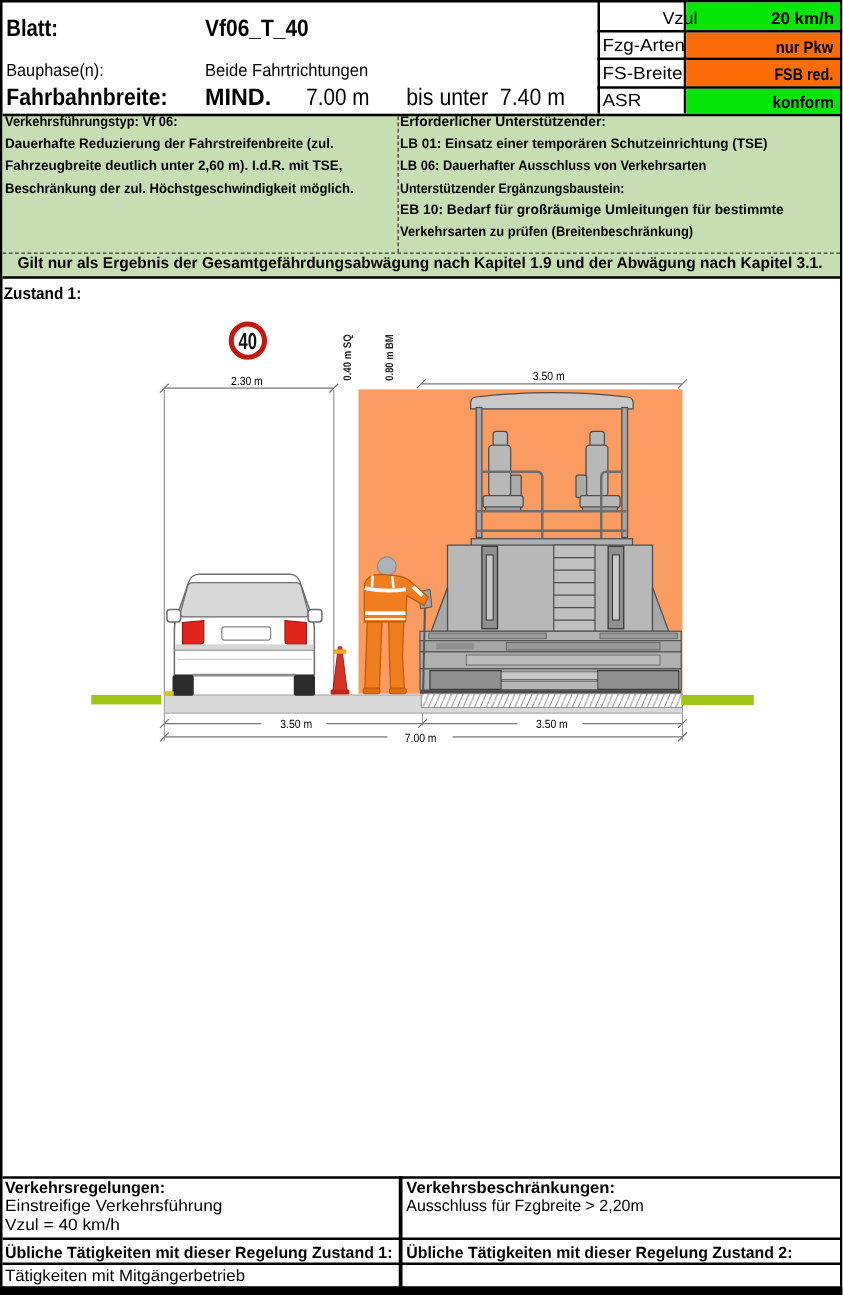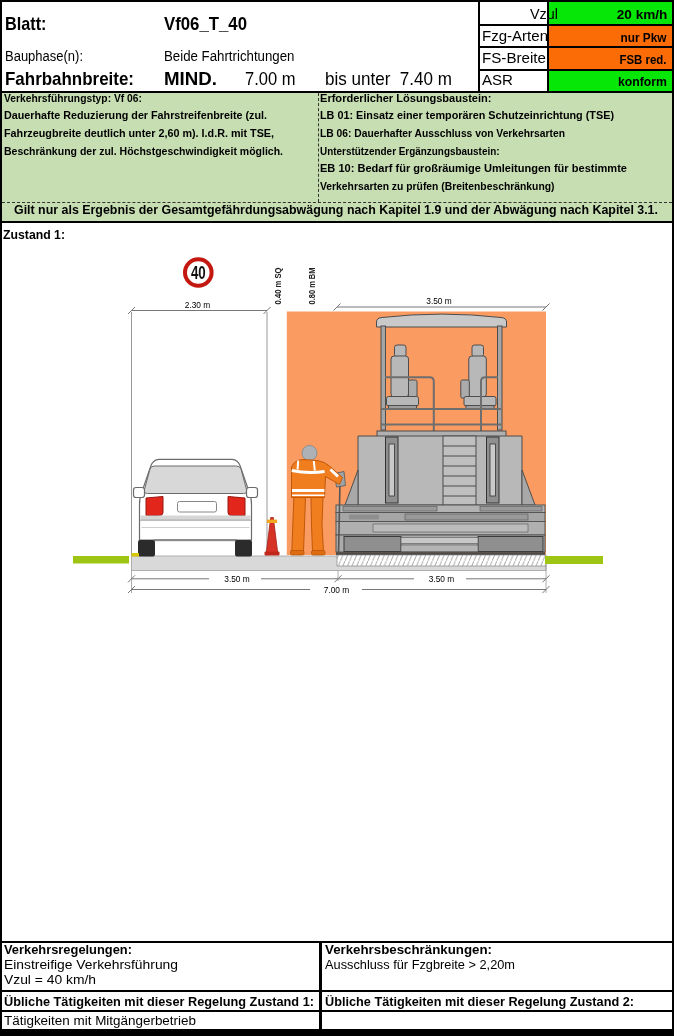--- a/index.html
+++ b/index.html
@@ -71,21 +71,21 @@
 <div class="abs" style="left:2px;top:221px;width:670px;height:2.3px;background:#000;"></div>
 
 <div class="abs" id="gl1" style="left:4px;transform-origin:left center;top:91.8px;font-size:11px;font-weight:bold;line-height:1.18;transform:scaleX(0.9367);">Verkehrsführungstyp: Vf 06:</div>
 
 <div class="abs" id="gl2" style="left:4px;transform-origin:left center;top:109.4px;font-size:11px;font-weight:bold;line-height:1.18;transform:scaleX(0.9779);">Dauerhafte Reduzierung der Fahrstreifenbreite (zul.</div>
 
 <div class="abs" id="gl3" style="left:4px;transform-origin:left center;top:127.0px;font-size:11px;font-weight:bold;line-height:1.18;transform:scaleX(0.9795);">Fahrzeugbreite deutlich unter 2,60 m). I.d.R. mit TSE,</div>
 
 <div class="abs" id="gl4" style="left:4px;transform-origin:left center;top:144.6px;font-size:11px;font-weight:bold;line-height:1.18;transform:scaleX(0.9549);">Beschränkung der zul. Höchstgeschwindigkeit möglich.</div>
 
-<div class="abs" id="gr1" style="left:319.5px;transform-origin:left center;top:91.8px;font-size:11px;font-weight:bold;line-height:1.18;transform:scaleX(1.0057);">Erforderlicher Lösungsbaustein:</div>
+<div class="abs" id="gr1" style="left:319.5px;transform-origin:left center;top:91.8px;font-size:11px;font-weight:bold;line-height:1.18;transform:scaleX(1.0057);">Erforderlicher Unterstützender:</div>
 
 <div class="abs" id="gr2" style="left:319.5px;transform-origin:left center;top:109.4px;font-size:11px;font-weight:bold;line-height:1.18;transform:scaleX(0.9836);">LB 01: Einsatz einer temporären Schutzeinrichtung (TSE)</div>
 
 <div class="abs" id="gr3" style="left:319.5px;transform-origin:left center;top:127.0px;font-size:11px;font-weight:bold;line-height:1.18;transform:scaleX(0.9356);">LB 06: Dauerhafter Ausschluss von Verkehrsarten</div>
 
 <div class="abs" id="gr4" style="left:319.5px;transform-origin:left center;top:144.6px;font-size:11px;font-weight:bold;line-height:1.18;transform:scaleX(0.9009);">Unterstützender Ergänzungsbaustein:</div>
 
 <div class="abs" id="gr5" style="left:319.5px;transform-origin:left center;top:162.2px;font-size:11px;font-weight:bold;line-height:1.18;transform:scaleX(1.0046);">EB 10: Bedarf für großräumige Umleitungen für bestimmte</div>
 
 <div class="abs" id="gr6" style="left:319.5px;transform-origin:left center;top:179.8px;font-size:11px;font-weight:bold;line-height:1.18;transform:scaleX(0.9402);">Verkehrsarten zu prüfen (Breitenbeschränkung)</div>

